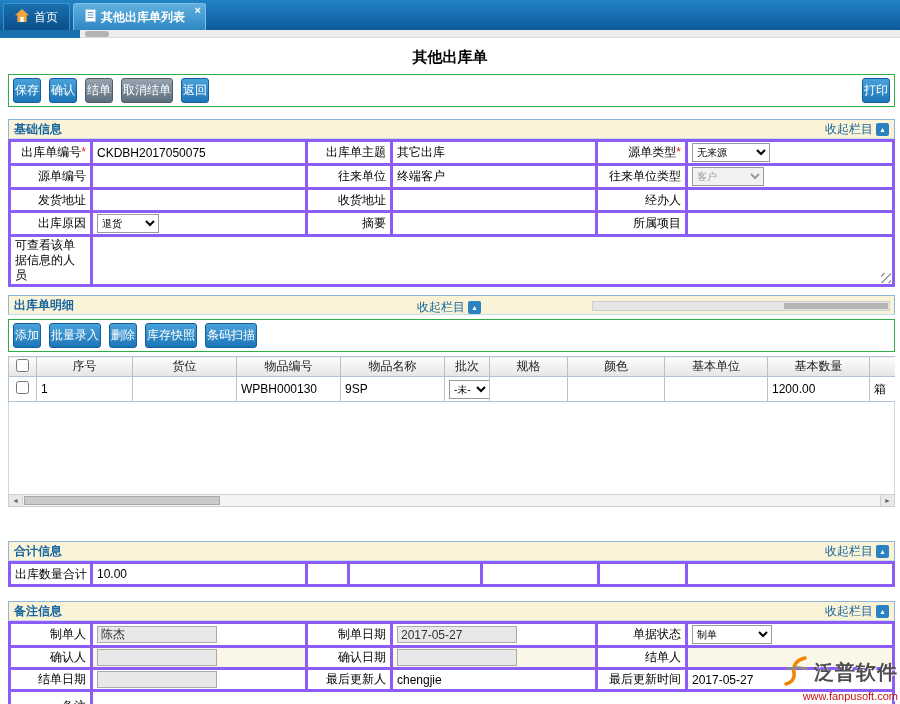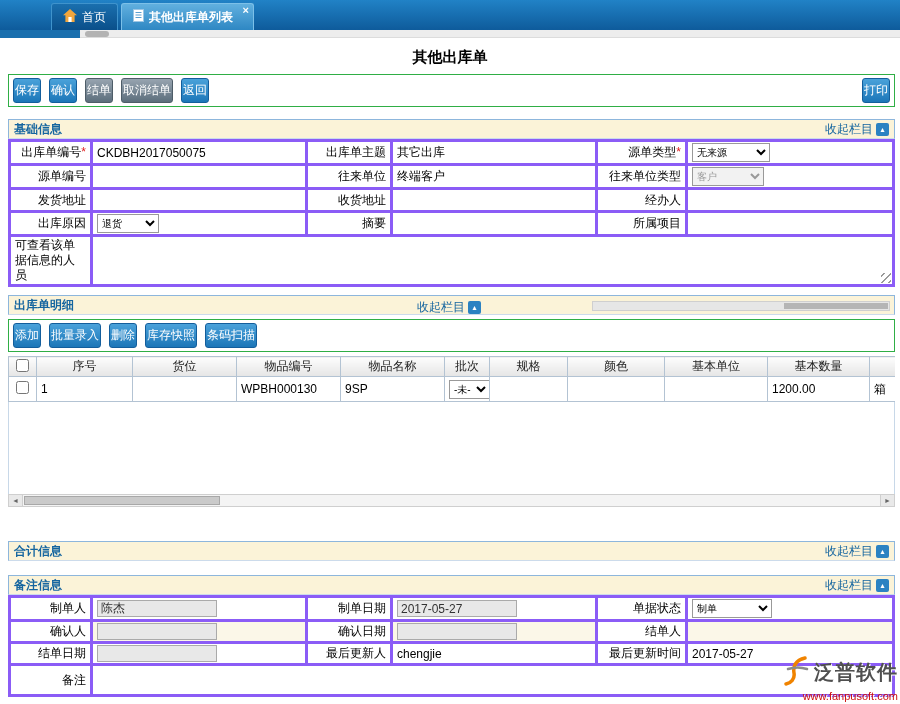--- a/index.html
+++ b/index.html
@@ -7,21 +7,21 @@
   body {
     font-family:"Liberation Sans","DejaVu Sans",sans-serif;
     font-size:12px; color:#000; background:#fff;
     position:relative; overflow:hidden;
   }
   
   .tabbar { height:30px; background:linear-gradient(#2182c6,#0e5b9b);
     display:flex; align-items:flex-end; padding-left:3px; }
   .tab { height:27px; display:flex; align-items:center; gap:5px; padding:0 11px;
     color:#fff; border-radius:3px 3px 0 0; position:relative; cursor:pointer; }
-  .tab-home { background:linear-gradient(#1a6fae,#0a4f8a); border:1px solid #3f93cc; border-bottom:none;margin-left:48px; }
+  .tab-home { background:linear-gradient(#1a6fae,#0a4f8a); border:1px solid #3f93cc; border-bottom:none; }
   .tab-active { background:linear-gradient(#61b0df,#2e87c3); margin-left:3px;
     border:1px solid #7cc0e8; border-bottom:none; padding-right:20px; font-weight:bold; }
   .tab-close { position:absolute; top:0; right:4px; font-size:11px; line-height:12px; color:#fff; cursor:pointer; }
   .strip { height:8px; background:#ededed; position:relative; border-bottom:1px solid #dcdcdc; }
   .strip-blue { position:absolute; left:0; top:0; width:80px; height:8px; background:#1a6fae; }
   .strip-thumb { position:absolute; left:85px; top:1px; width:24px; height:6px; background:#b3b3b3; border-radius:3px; }
   
   .page-title { text-align:center; font-size:15px; font-weight:bold; padding:10px 0 7px; }
   .content { padding:0 5px 0 8px; }
   .green-box { border:1px solid #2fae45; background:#fff; padding:3px 4px;
@@ -284,20 +284,42 @@
   <div class="gap34"></div>
 
   <div>
     <div class="sec-head">
       <span class="sec-title">合计信息</span>
       <span class="collapse">
         <span>收起栏目</span>
         <span class="collapse-icon">▴</span>
       </span>
     </div>
+    <table class="form">
+      <colgroup>
+          <col style="width:82px">
+          <col style="width:215px">
+          <col style="width:42px">
+          <col style="width:133px">
+          <col style="width:117px">
+          <col style="width:88px">
+          <col>
+        </colgroup>
+      <tbody>
+          <tr>
+        <td class="lbl"><span>出库数量合计</span></td>
+        <td>10.00</td>
+        <td></td>
+        <td></td>
+        <td class="cream"></td>
+        <td></td>
+        <td></td>
+      </tr>
+    </tbody>
+      </table>
   </div>
 
   <div class="gap16"></div>
 
   <div>
     <div class="sec-head">
       <span class="sec-title">备注信息</span>
       <span class="collapse">
         <span>收起栏目</span>
         <span class="collapse-icon">▴</span>

